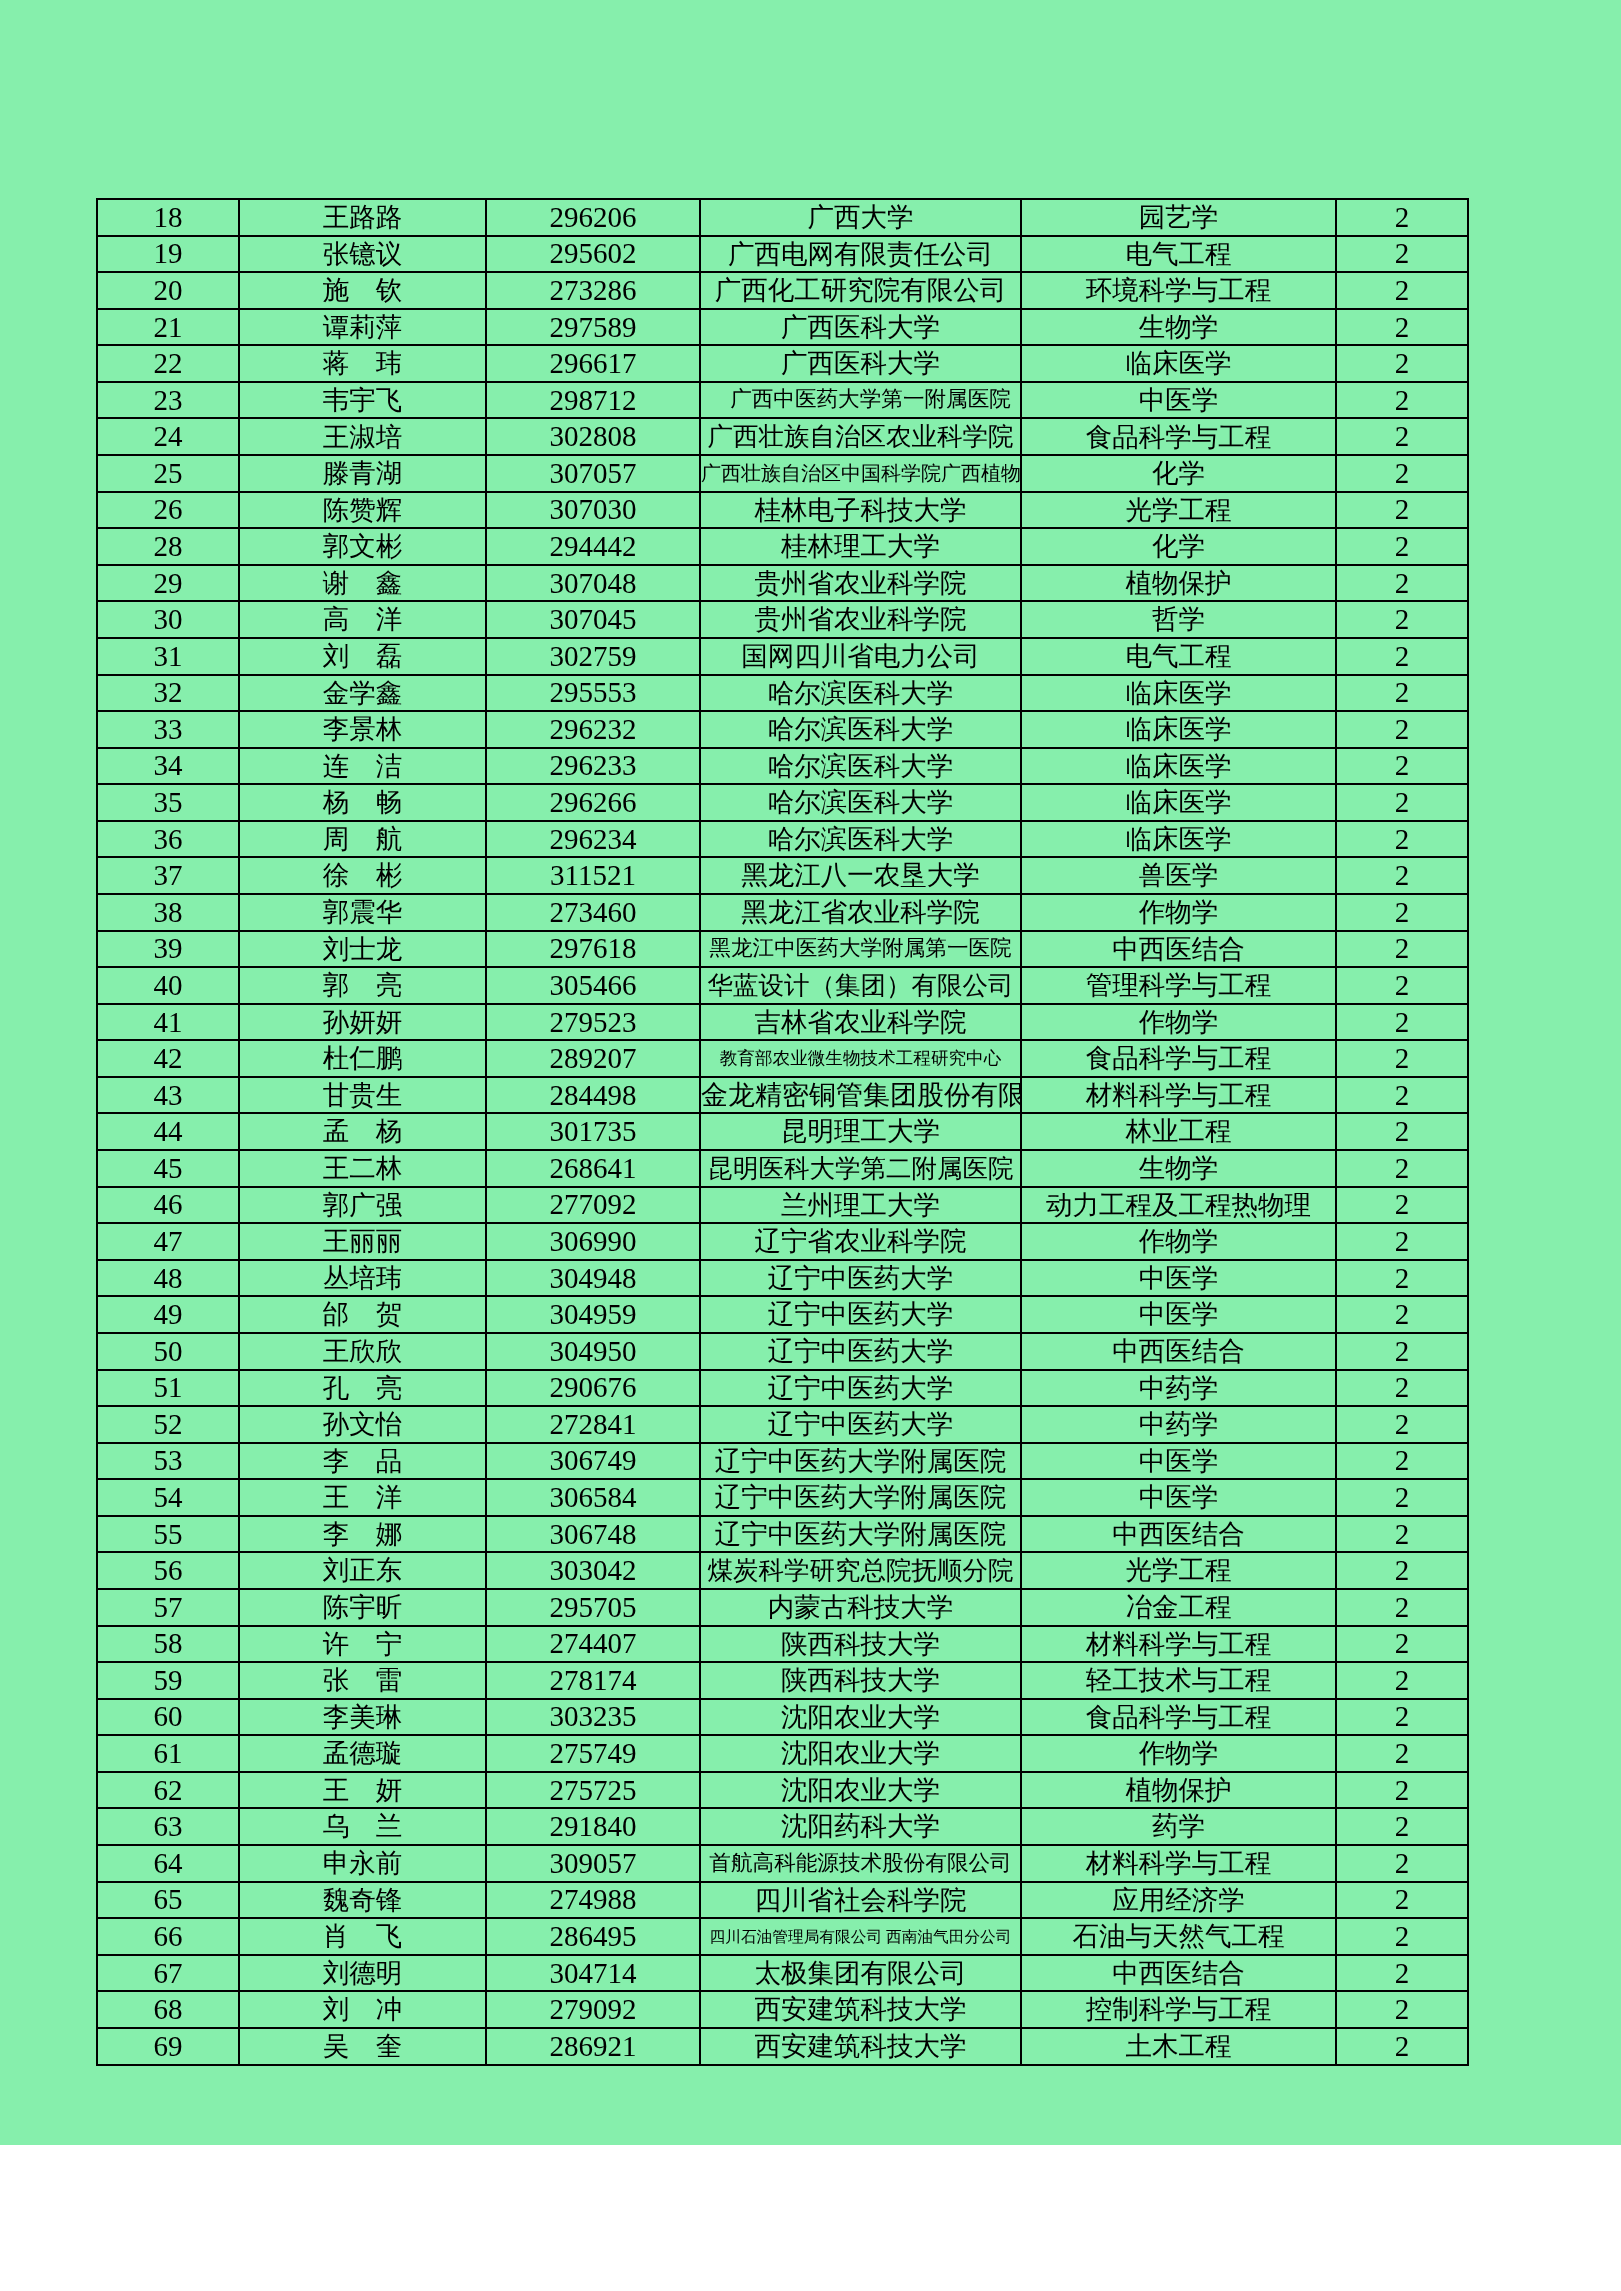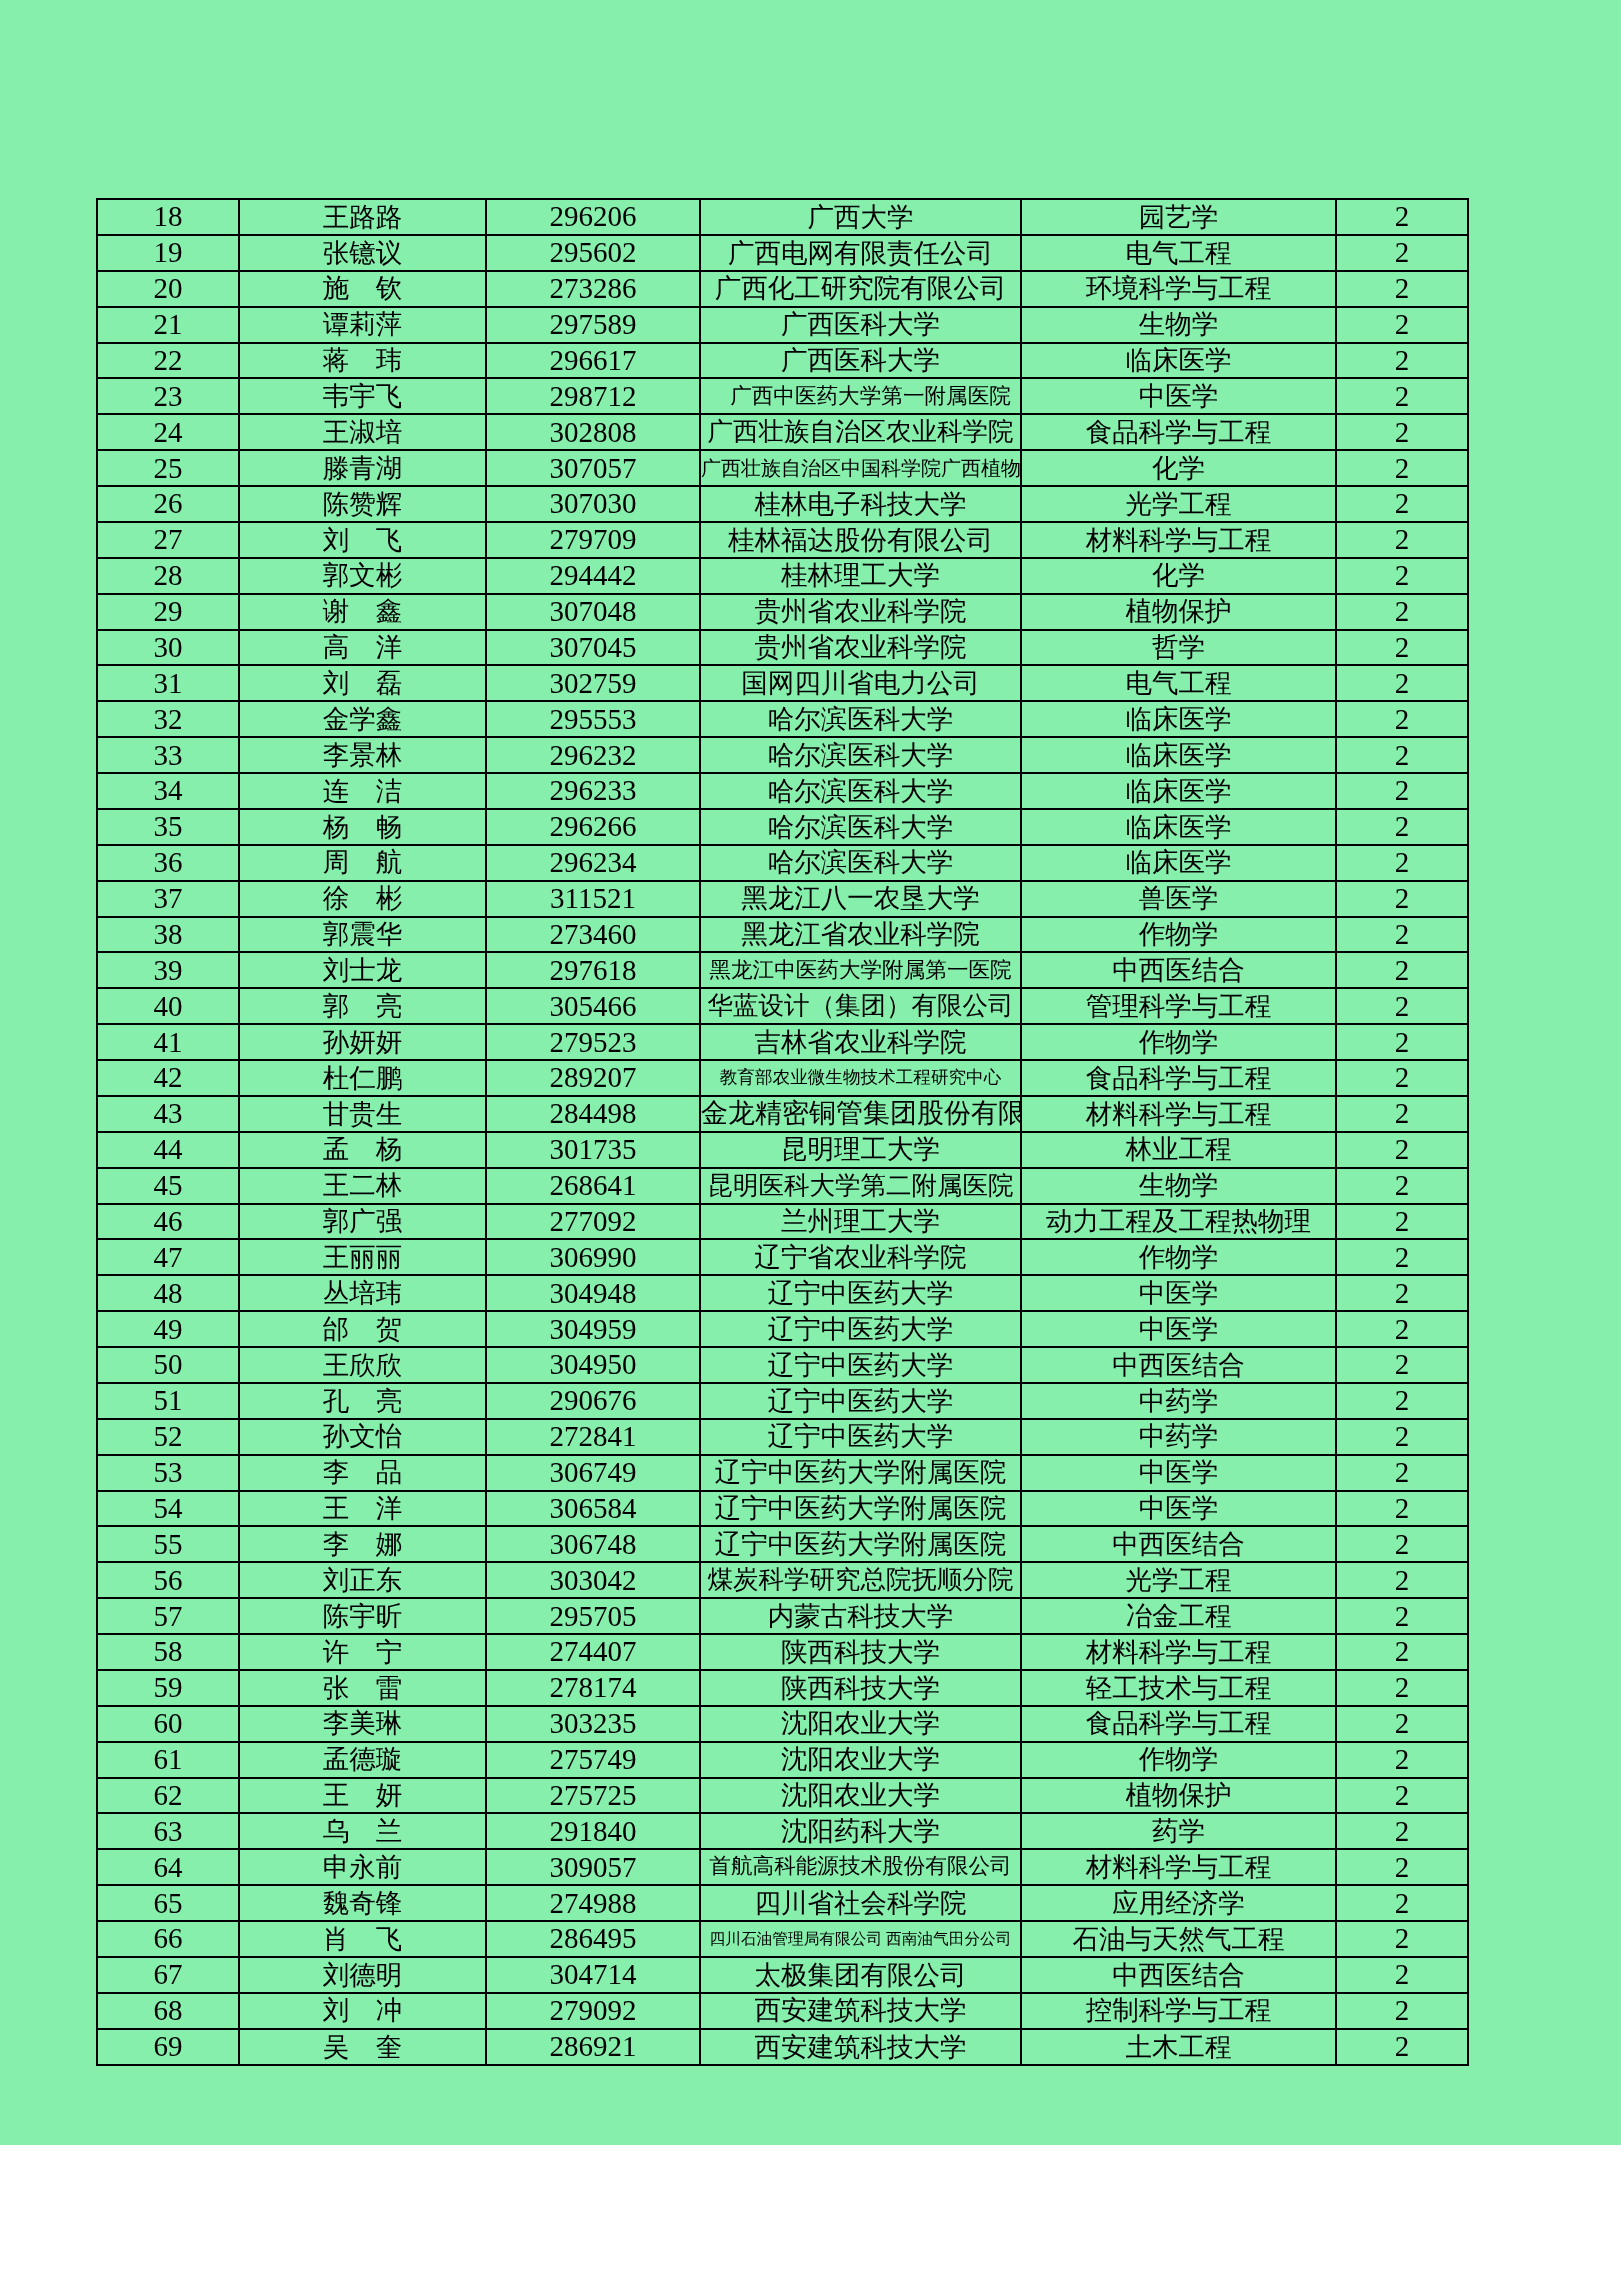--- a/index.html
+++ b/index.html
@@ -116,28 +116,20 @@
         </tr>
         <tr>
           <td class="num">26</td>
           <td class="cjk">陈赞辉</td>
           <td class="num">307030</td>
           <td class="cjk">桂林电子科技大学</td>
           <td class="cjk">光学工程</td>
           <td class="num">2</td>
         </tr>
         <tr>
-          <td class="num">27</td>
-          <td class="cjk">刘　飞</td>
-          <td class="num">279709</td>
-          <td class="cjk">桂林福达股份有限公司</td>
-          <td class="cjk">材料科学与工程</td>
-          <td class="num">2</td>
-        </tr>
-        <tr>
           <td class="num">28</td>
           <td class="cjk">郭文彬</td>
           <td class="num">294442</td>
           <td class="cjk">桂林理工大学</td>
           <td class="cjk">化学</td>
           <td class="num">2</td>
         </tr>
         <tr>
           <td class="num">29</td>
           <td class="cjk">谢　鑫</td>

